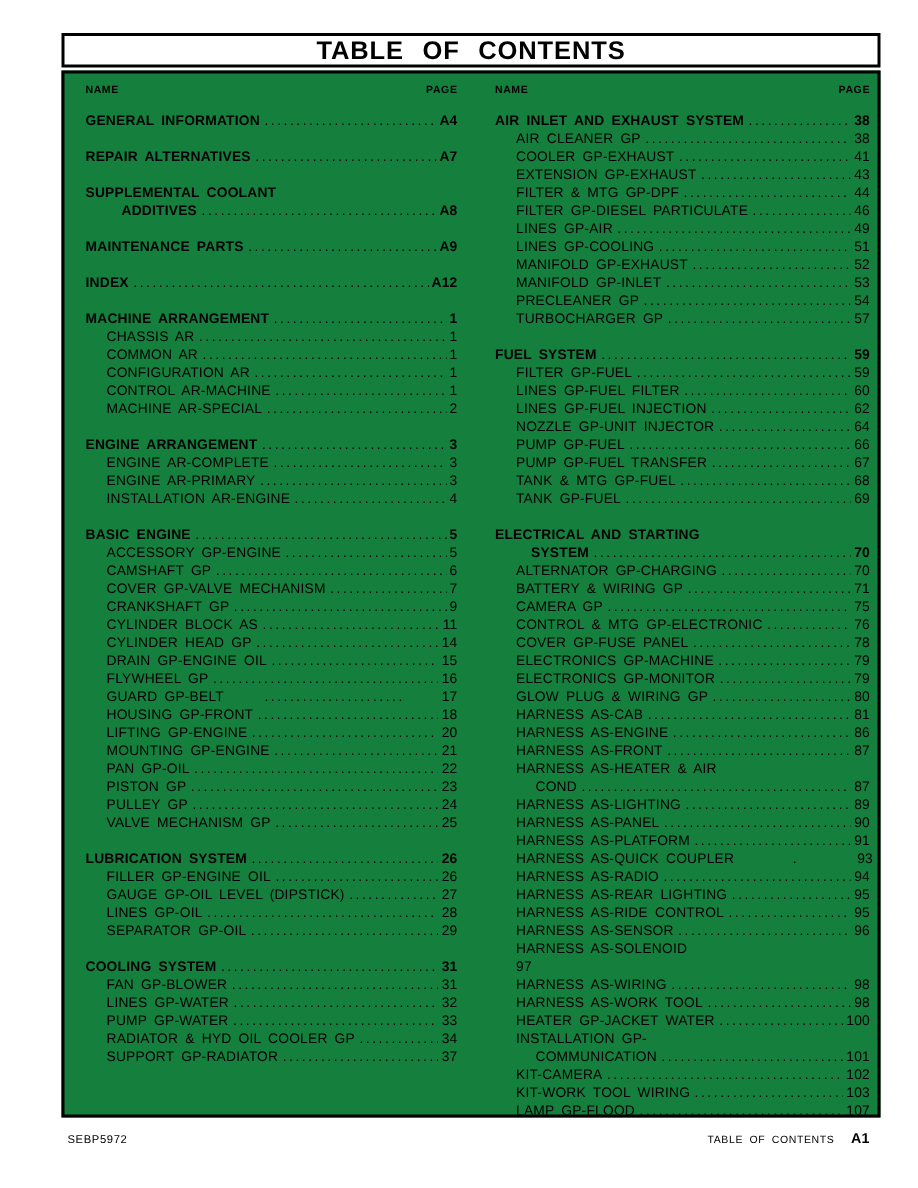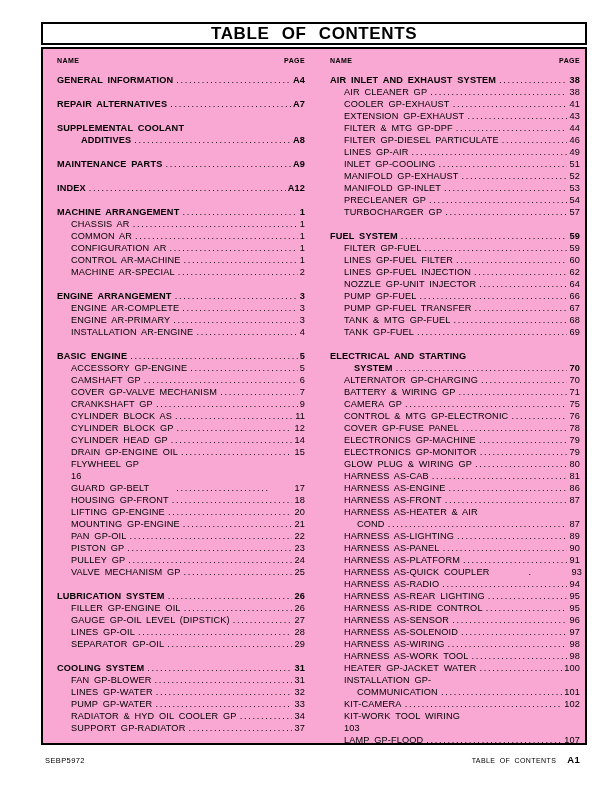--- a/index.html
+++ b/index.html
@@ -10,21 +10,21 @@
   .title-box{
     position:absolute;left:41px;top:22px;width:546px;height:23px;
     border:2px solid #000;box-sizing:border-box;
     display:flex;align-items:center;justify-content:center;background:#fff;
   }
   .title-text{
     font-size:17px;font-weight:bold;letter-spacing:.6px;word-spacing:7px;white-space:nowrap;
   }
   .main-box{
     position:absolute;left:41px;top:47px;width:546px;height:698px;
-    border:2px solid #000;box-sizing:border-box;background:#f9a8d4;
+    border:2px solid #000;box-sizing:border-box;background:#15803d;
     padding:7px 5px 0 14px;overflow:hidden;
   }
   .columns{display:flex;gap:25px;}
   .col{flex:0 0 248px;width:248px;}
   .col.col-right{flex:0 0 250px;width:250px;}
   .col-head{
     display:flex;justify-content:space-between;
     font-size:7px;font-weight:bold;letter-spacing:.4px;
     margin:1px 0 10px 0;
   }
@@ -186,35 +186,30 @@
                 <span class="toc-label">CRANKSHAFT GP</span>
                 <span class="dots"></span>
                 <span class="toc-page">9</span>
               </div>
               <div class="toc-row" style="padding-left: 14px;">
                 <span class="toc-label">CYLINDER BLOCK AS</span>
                 <span class="dots"></span>
                 <span class="toc-page">11</span>
               </div>
               <div class="toc-row" style="padding-left: 14px;">
-                <span class="toc-label">CYLINDER BLOCK GP</span>
-                <span class="dots"></span>
-                <span class="toc-page">12</span>
-              </div>
-              <div class="toc-row" style="padding-left: 14px;">
                 <span class="toc-label">CYLINDER HEAD GP</span>
                 <span class="dots"></span>
                 <span class="toc-page">14</span>
               </div>
               <div class="toc-row" style="padding-left: 14px;">
                 <span class="toc-label">DRAIN GP-ENGINE OIL</span>
                 <span class="dots"></span>
                 <span class="toc-page">15</span>
               </div>
-              <div class="toc-row" style="padding-left: 14px; flex-direction: column;">
+              <div class="toc-row" style="padding-left: 14px;">
                 <span class="toc-label">FLYWHEEL GP</span>
                 <span class="dots"></span>
                 <span class="toc-page">16</span>
               </div>
               <div class="toc-row" style="padding-left: 14px; gap: 24px;">
                 <span class="toc-label">GUARD GP-BELT</span>
                 <span class="dots"></span>
                 <span class="toc-page">17</span>
               </div>
               <div class="toc-row" style="padding-left: 14px;">
@@ -351,21 +346,21 @@
                 <span class="toc-label">FILTER GP-DIESEL PARTICULATE</span>
                 <span class="dots"></span>
                 <span class="toc-page">46</span>
               </div>
               <div class="toc-row" style="padding-left: 14px;">
                 <span class="toc-label">LINES GP-AIR</span>
                 <span class="dots"></span>
                 <span class="toc-page">49</span>
               </div>
               <div class="toc-row" style="padding-left: 14px;">
-                <span class="toc-label">INLET GP-COOLING</span>
+                <span class="toc-label">LINES GP-COOLING</span>
                 <span class="dots"></span>
                 <span class="toc-page">51</span>
               </div>
               <div class="toc-row" style="padding-left: 14px;">
                 <span class="toc-label">MANIFOLD GP-EXHAUST</span>
                 <span class="dots"></span>
                 <span class="toc-page">52</span>
               </div>
               <div class="toc-row" style="padding-left: 14px;">
                 <span class="toc-label">MANIFOLD GP-INLET</span>
@@ -535,21 +530,21 @@
               <div class="toc-row" style="padding-left: 14px;">
                 <span class="toc-label">HARNESS AS-RIDE CONTROL</span>
                 <span class="dots"></span>
                 <span class="toc-page">95</span>
               </div>
               <div class="toc-row" style="padding-left: 14px;">
                 <span class="toc-label">HARNESS AS-SENSOR</span>
                 <span class="dots"></span>
                 <span class="toc-page">96</span>
               </div>
-              <div class="toc-row" style="padding-left: 14px;">
+              <div class="toc-row" style="padding-left: 14px; flex-direction: column;">
                 <span class="toc-label">HARNESS AS-SOLENOID</span>
                 <span class="dots"></span>
                 <span class="toc-page">97</span>
               </div>
               <div class="toc-row" style="padding-left: 14px;">
                 <span class="toc-label">HARNESS AS-WIRING</span>
                 <span class="dots"></span>
                 <span class="toc-page">98</span>
               </div>
               <div class="toc-row" style="padding-left: 14px;">
@@ -568,21 +563,21 @@
               <div class="toc-row" style="padding-left: 27px;">
                 <span class="toc-label">COMMUNICATION</span>
                 <span class="dots"></span>
                 <span class="toc-page">101</span>
               </div>
               <div class="toc-row" style="padding-left: 14px;">
                 <span class="toc-label">KIT-CAMERA</span>
                 <span class="dots"></span>
                 <span class="toc-page">102</span>
               </div>
-              <div class="toc-row" style="padding-left: 14px; flex-direction: column;">
+              <div class="toc-row" style="padding-left: 14px;">
                 <span class="toc-label">KIT-WORK TOOL WIRING</span>
                 <span class="dots"></span>
                 <span class="toc-page">103</span>
               </div>
               <div class="toc-row" style="padding-left: 14px;">
                 <span class="toc-label">LAMP GP-FLOOD</span>
                 <span class="dots"></span>
                 <span class="toc-page">107</span>
               </div>
               <div class="toc-row" style="padding-left: 14px;">

